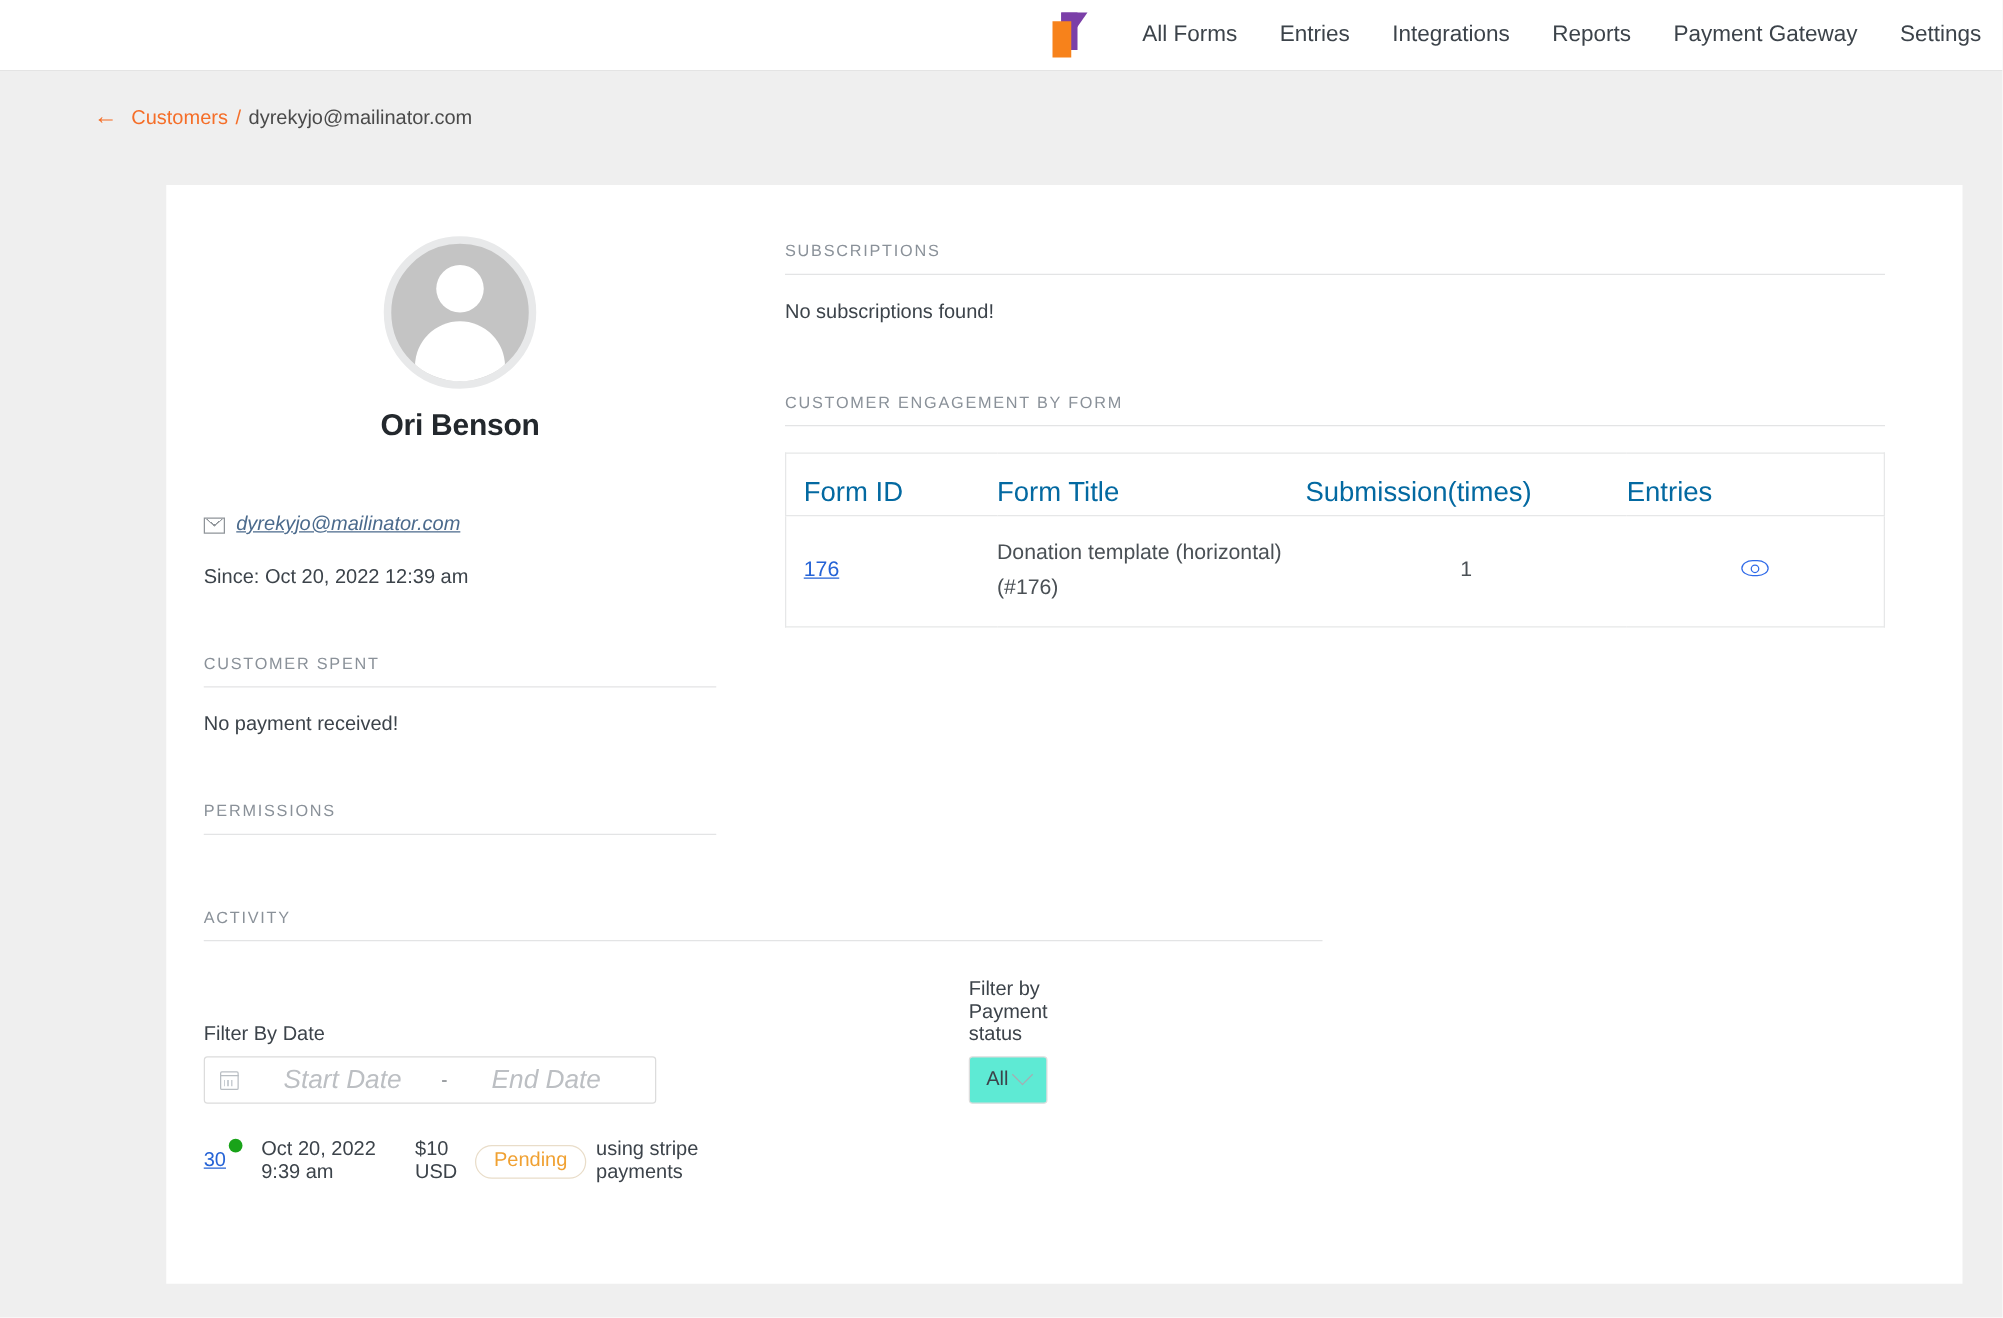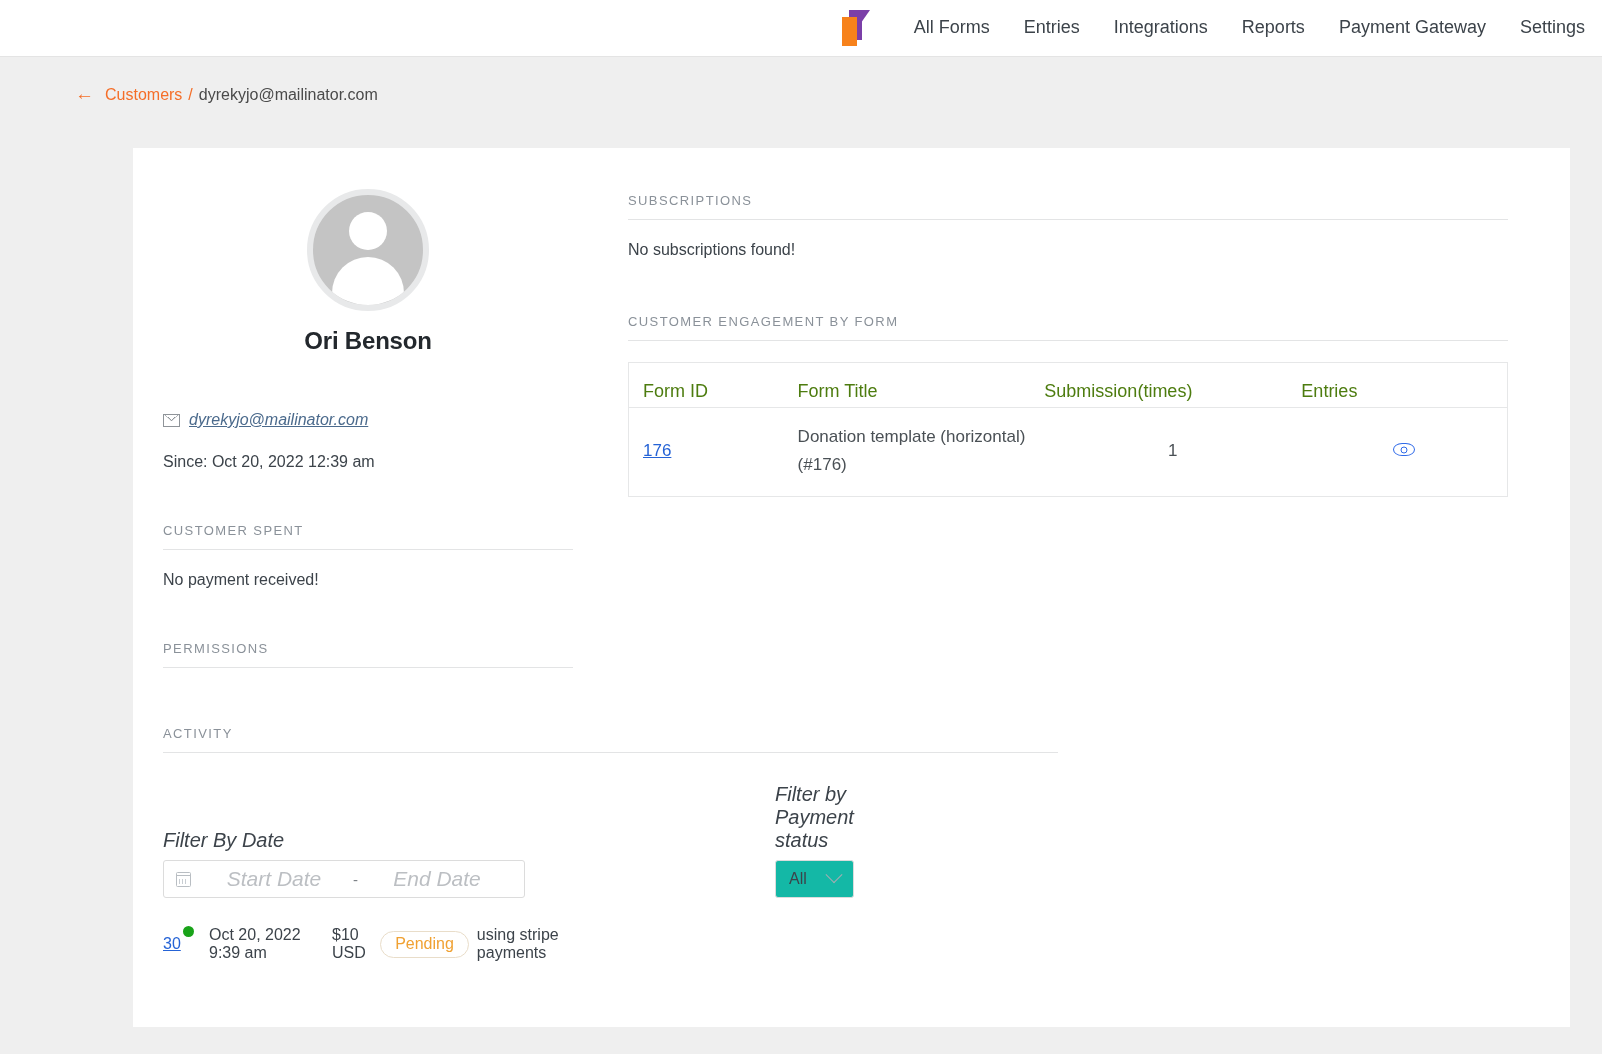--- a/index.html
+++ b/index.html
@@ -245,24 +245,23 @@
     padding-right: 0;
   }
   .activity-rule-wide { width: 895px; }
   .filters-row {
     display: flex;
     align-items: flex-end;
     margin-top: 30px;
   }
   .filter-date-group { width: 428px; }
   .filter-label {
-    font-size: 20px;
+    font-size: 16px;
     color: #3c434a;
     padding-bottom: 8px;
-    font-style: italic;
   }
   .date-input {
     height: 38px;
     border: 1px solid #dcdcdc;
     border-radius: 3px;
     background: #ffffff;
     display: flex;
     align-items: center;
     padding: 0 12px;
     box-sizing: border-box;
@@ -314,21 +313,21 @@
     padding: 0 4px;
   }
   .filter-status-group {
     width: 225px;
     margin-left: 250px;
   }
   .status-select {
     height: 38px;
     border: 1px solid #dcdcdc;
     border-radius: 3px;
-    background: #14b8a6;
+    background: #5eead4;
     display: flex;
     align-items: center;
     justify-content: space-between;
     padding: 0 13px;
     box-sizing: border-box;
     cursor: pointer;
     font-size: 16px;
     color: #3c434a;
   }
   .chevron-down {
@@ -388,23 +387,23 @@
   .eng-table {
     margin-top: 21px;
     border: 1px solid #e6e7e8;
     border-radius: 2px;
     width: 100%;
     border-collapse: collapse;
     table-layout: fixed;
   }
   .eng-table th {
     text-align: left;
-    font-size: 18px;
+    font-size: 22px;
     font-weight: normal;
-    color: #4d7c0f;
+    color: #0369a1;
     padding: 18px 0 5px 0;
     border-bottom: 1px solid #e6e7e8;
     background: #fff;
   }
   .eng-table td {
     font-size: 17px;
     color: #4a5055;
     padding: 15px 0 17px 0;
     vertical-align: middle;
     line-height: 1.65;

